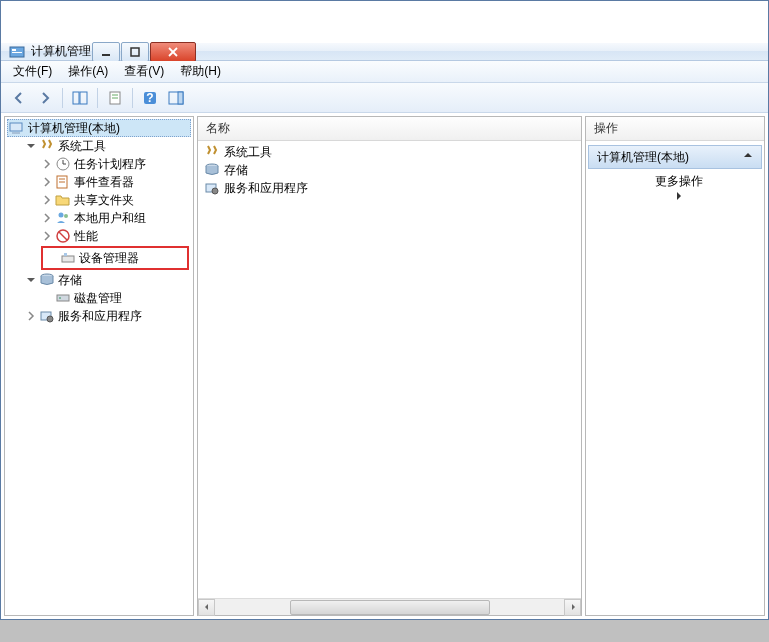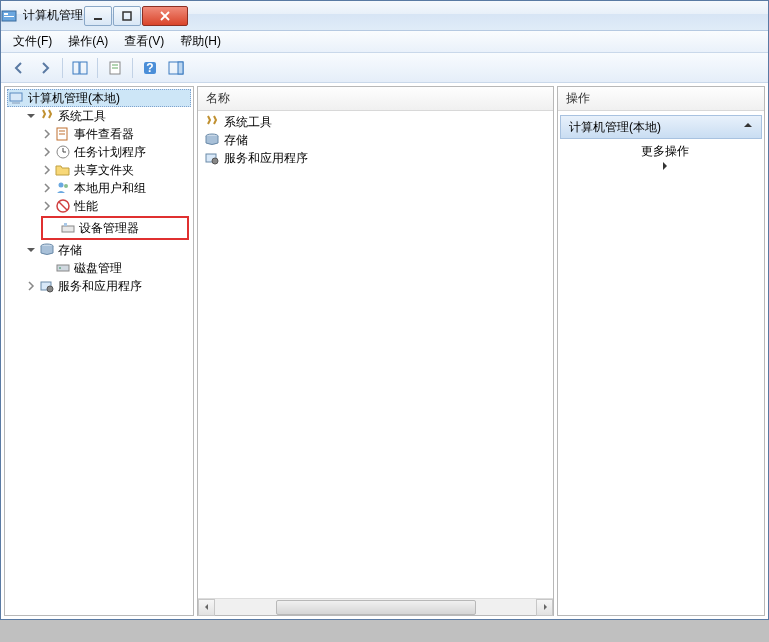--- a/index.html
+++ b/index.html
@@ -1,39 +1,39 @@
 <!DOCTYPE html>
 <html><head>
   <meta charset="utf-8">
   <style>
     * { box-sizing: border-box; margin: 0; padding: 0; font-family: "Microsoft YaHei", "SimSun", Tahoma, sans-serif; font-size: 12px; }
     body { background: #c0c0c0; width: 769px; height: 642px; overflow: hidden; }
     
     .window { width: 769px; height: 620px; background: #fff; border: 1px solid #5a7aa3; display: flex; flex-direction: column; }
     
-    .titlebar { height: 30px; background: linear-gradient(to bottom, #f6f9fd 0%, #e8f0f9 45%, #d7e5f5 46%, #e0ecf8 100%); display: flex; align-items: center; padding-left: 0; border-bottom: 1px solid #b5c9e1; }
+    .titlebar { height: 18px; background: linear-gradient(to bottom, #f6f9fd 0%, #e8f0f9 45%, #d7e5f5 46%, #e0ecf8 100%); display: flex; align-items: center; padding-left: 8px; border-bottom: 1px solid #b5c9e1; margin-top: 42px; }
     .titlebar-icon { width: 16px; height: 16px; margin-right: 6px; display: inline-flex; }
     .win-btns { display: flex; height: 20px; margin-right: 2px; }
     .win-btn { width: 28px; height: 20px; display: flex; align-items: center; justify-content: center; border: 1px solid #8aa8c8; background: linear-gradient(to bottom, #f5f9fd, #d9e7f6); border-radius: 2px; margin-left: 1px; cursor: pointer; }
     .win-btn.close { width: 46px; background: linear-gradient(to bottom, #f08b7a, #d9442a); border-color: #8c2f23; color: #fff; }
     .win-btn svg { width: 10px; height: 10px; }
     
     .menubar { height: 22px; background: linear-gradient(to bottom, #fafcfe, #e9f1fa); display: flex; align-items: center; padding: 0 4px; border-bottom: 1px solid #c9d8ea; }
     .menu-item { padding: 2px 8px; cursor: pointer; }
     
     .toolbar { height: 30px; background: linear-gradient(to bottom, #f8fbfe, #e5eef9); display: flex; align-items: center; padding: 0 6px; border-bottom: 1px solid #c9d8ea; gap: 2px; }
     .tb-btn { width: 24px; height: 24px; display: flex; align-items: center; justify-content: center; border: 1px solid transparent; border-radius: 2px; cursor: pointer; }
     .tb-sep { width: 1px; height: 20px; background: #c2d2e6; margin: 0 3px; }
     
     .content { flex: 1; display: flex; background: #fff; padding: 3px; gap: 3px; min-height: 0; }
     
     .panel { border: 1px solid #b8b8b8; background: #fff; display: flex; flex-direction: column; }
     .panel.tree { width: 190px; }
     .panel.list { flex: 1; text-align: center; }
-    .panel.actions { width: 208px; }
+    .panel.actions { width: 180px; }
     .panel-header { height: 24px; background: linear-gradient(to bottom, #fefefe, #f0f0f0); border-bottom: 1px solid #d8d8d8; display: flex; align-items: center; padding: 0 8px; font-weight: normal; color: #333; }
     .panel-body { flex: 1; overflow: auto; padding: 2px 0; }
     
     .tree-root { padding: 2px; }
     .tree-node { display: flex; align-items: center; height: 18px; padding: 0 2px; cursor: pointer; white-space: nowrap; }
     .tree-node.selected { background: #cde6f7; border: 1px dotted #7da2ce; padding: 0 1px; height: 18px; }
     .expander { width: 12px; height: 12px; display: inline-flex; align-items: center; justify-content: center; margin-right: 2px; cursor: pointer; }
     .expander.blank { visibility: hidden; }
     .node-icon { width: 16px; height: 16px; display: inline-flex; align-items: center; justify-content: center; margin-right: 3px; }
     .indent-1 { padding-left: 16px; }
@@ -163,41 +163,41 @@
 
           <div class="indent-1">
             <div class="tree-node">
               <span class="expander">
                   <svg width="10" height="10" viewBox="0 0 10 10">
                     <path d="M3 1 L7 5 L3 9" fill="none" stroke="#888" stroke-width="1.5"></path>
                   </svg>
                 </span>
               <span class="node-icon">
                   <svg viewBox="0 0 16 16">
+                    <circle cx="8" cy="8" r="6" fill="#fff" stroke="#888"></circle>
+                    <line x1="8" y1="8" x2="8" y2="4" stroke="#444"></line>
+                    <line x1="8" y1="8" x2="11" y2="8" stroke="#444"></line>
+                  </svg>
+                </span>
+              <span>任务计划程序</span>
+            </div>
+            <div class="tree-node">
+              <span class="expander">
+                  <svg width="10" height="10" viewBox="0 0 10 10">
+                    <path d="M3 1 L7 5 L3 9" fill="none" stroke="#888" stroke-width="1.5"></path>
+                  </svg>
+                </span>
+              <span class="node-icon">
+                  <svg viewBox="0 0 16 16">
                     <rect x="2" y="2" width="10" height="12" fill="#fff" stroke="#c07030"></rect>
                     <line x1="4" y1="5" x2="10" y2="5" stroke="#c07030"></line>
                     <line x1="4" y1="8" x2="10" y2="8" stroke="#c07030"></line>
                   </svg>
                 </span>
               <span>事件查看器</span>
-            </div>
-            <div class="tree-node">
-              <span class="expander">
-                  <svg width="10" height="10" viewBox="0 0 10 10">
-                    <path d="M3 1 L7 5 L3 9" fill="none" stroke="#888" stroke-width="1.5"></path>
-                  </svg>
-                </span>
-              <span class="node-icon">
-                  <svg viewBox="0 0 16 16">
-                    <circle cx="8" cy="8" r="6" fill="#fff" stroke="#888"></circle>
-                    <line x1="8" y1="8" x2="8" y2="4" stroke="#444"></line>
-                    <line x1="8" y1="8" x2="11" y2="8" stroke="#444"></line>
-                  </svg>
-                </span>
-              <span>任务计划程序</span>
             </div>
             <div class="tree-node">
               <span class="expander">
                   <svg width="10" height="10" viewBox="0 0 10 10">
                     <path d="M3 1 L7 5 L3 9" fill="none" stroke="#888" stroke-width="1.5"></path>
                   </svg>
                 </span>
               <span class="node-icon">
                   <svg viewBox="0 0 16 16">
                     <path d="M1 4 L6 4 L7 6 L14 6 L14 13 L1 13 Z" fill="#f8d878" stroke="#c0a040"></path>

